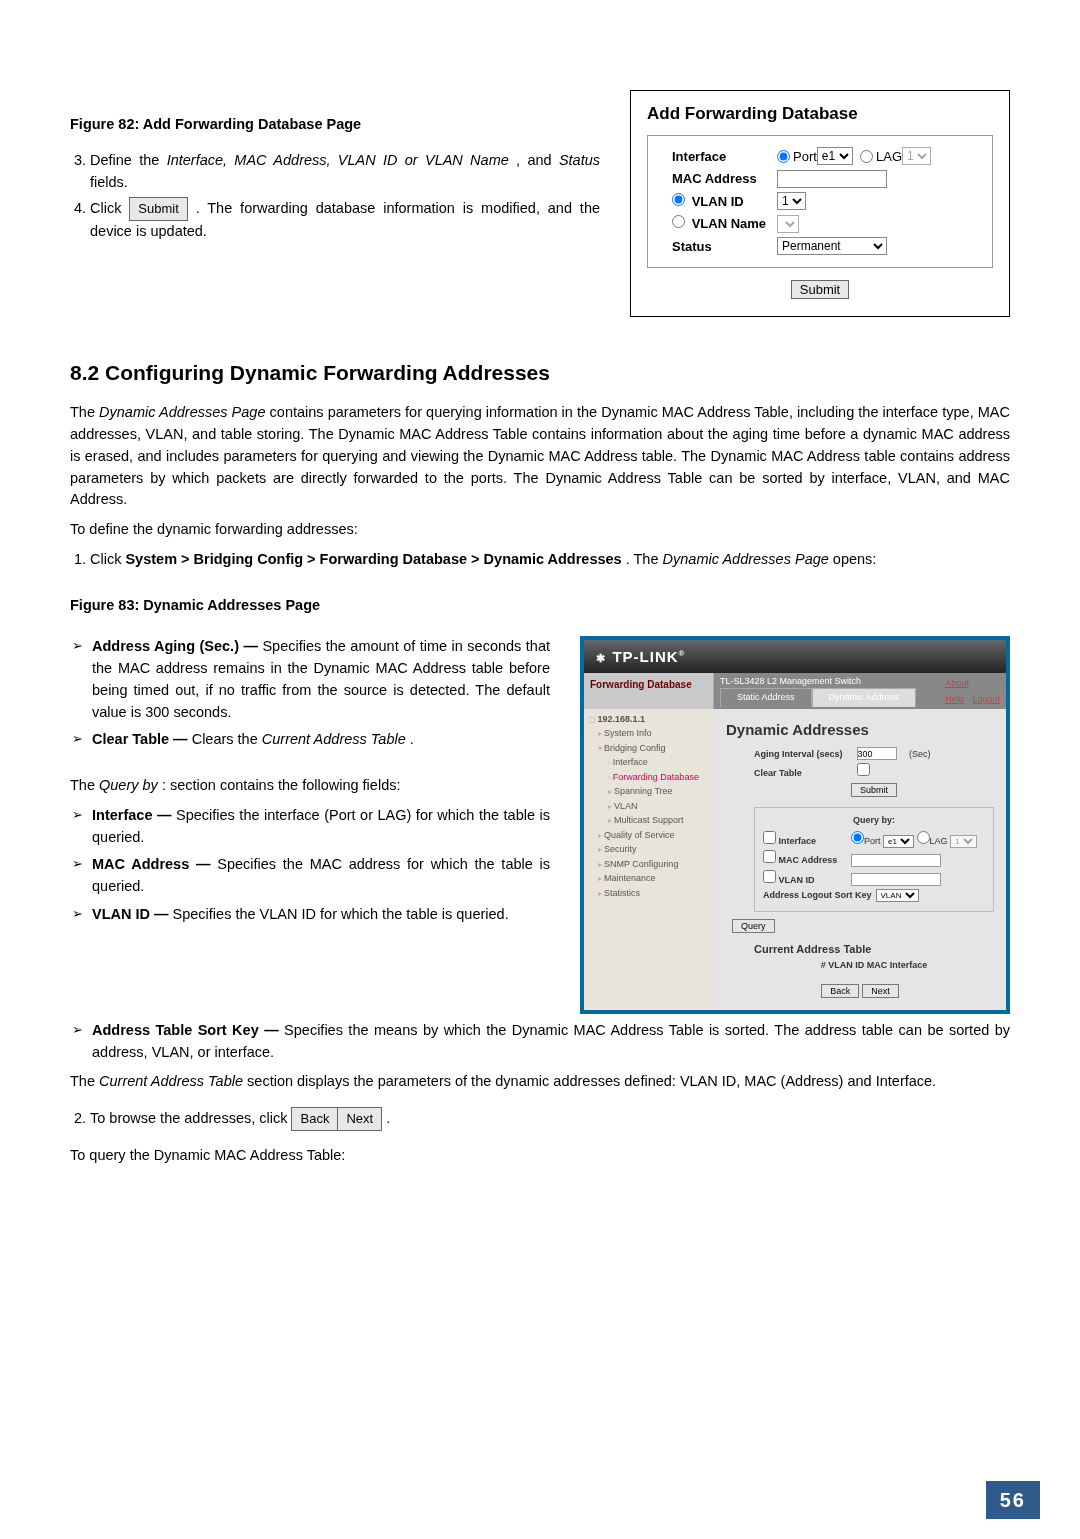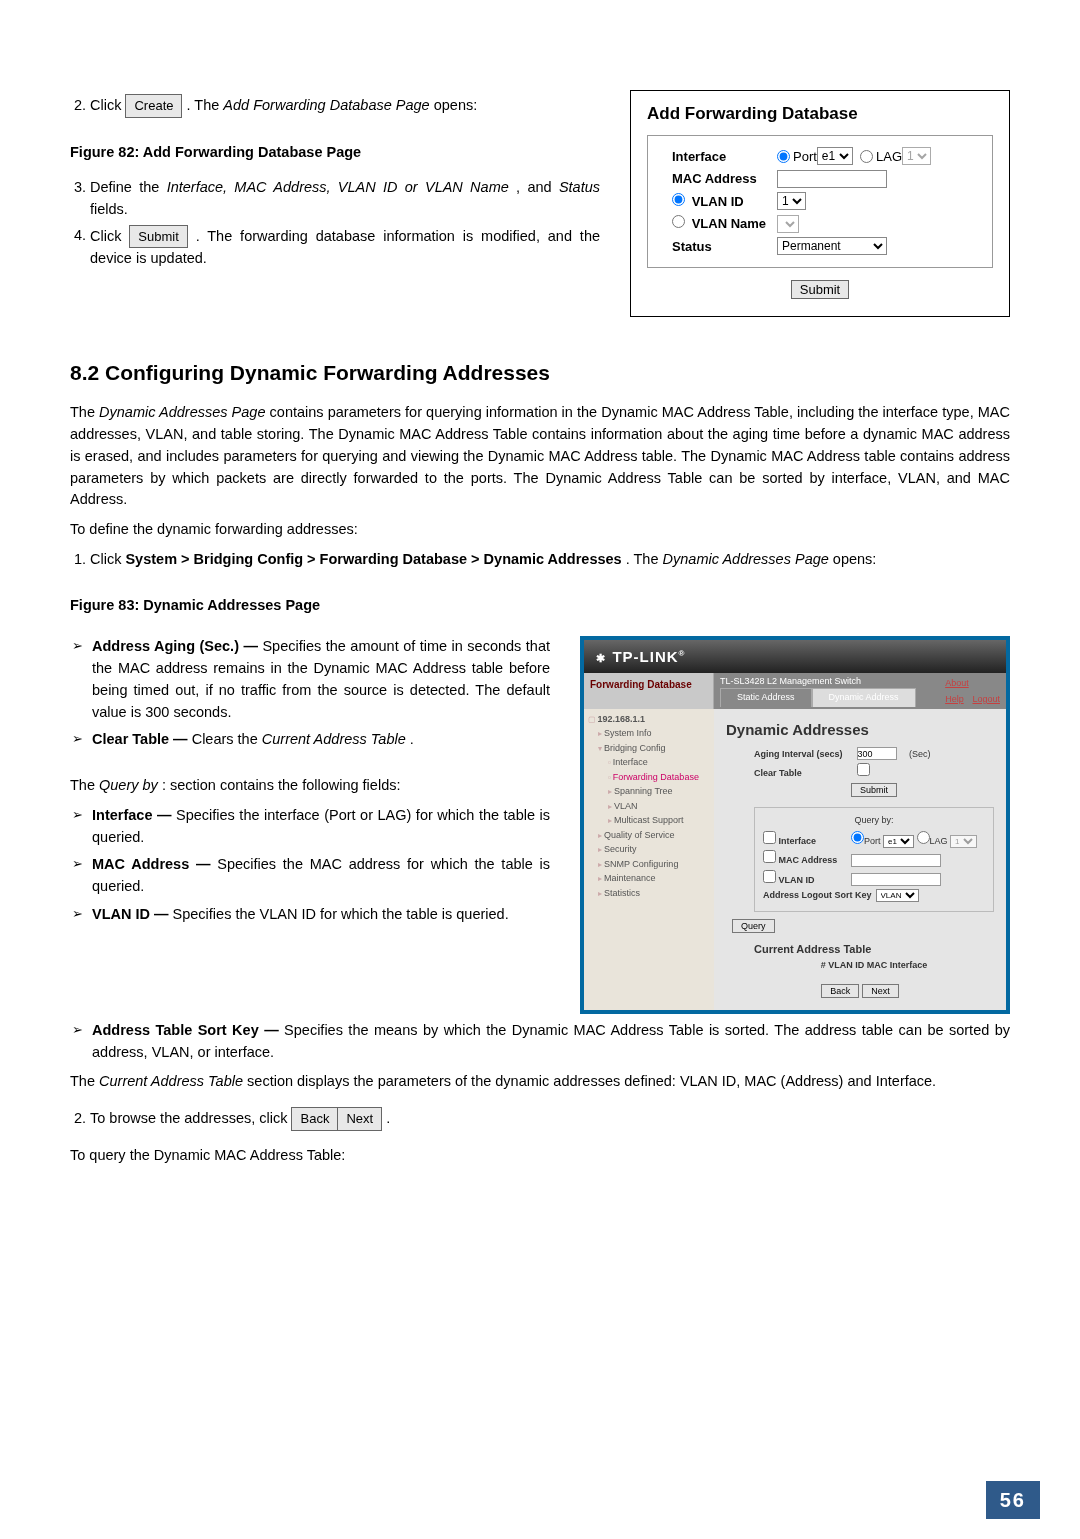--- a/index.html
+++ b/index.html
@@ -98,48 +98,39 @@
   .tree-ico { color: #caa; margin-right: 2px; font-size: 8px; }
   .dyn-main { flex: 1; padding: 6px 12px 12px 12px; }
   .dyn-main h4 { font-size: 15px; font-weight: bold; margin: 4px 0 6px 0; }
   .dyn-form-row { margin: 2px 0 2px 28px; font-size: 9px; }
   .dyn-form-lbl { display: inline-block; width: 100px; font-weight: bold; }
   .dyn-input-sm { border: 1px solid #999; width: 40px; height: 13px; font-size: 9px; }
   .dyn-input-med { border: 1px solid #999; width: 90px; height: 13px; font-size: 9px; }
   .dyn-btn { border: 1px solid #777; background: #e6e6e6; padding: 1px 8px; font-size: 9px; }
   .center { text-align: center; }
   .qb-box { border: 1px solid #bbb; padding: 6px 8px; margin: 10px 0 6px 28px; }
-  .qb-title { font-weight: normal; font-size: 9px; text-align: center; margin-bottom: 3px; }
+  .qb-title { font-weight: bold; font-size: 9px; text-align: center; margin-bottom: 3px; }
   .cat-title { font-weight: bold; font-size: 11px; margin: 8px 0 2px 28px; }
   .table-hdr { font-size: 9px; margin-left: 28px; }
   .page-num-box {
     position: fixed; bottom: 20px; right: 40px;
     background: #2f5a8a; color: #fff; font-weight: bold;
     padding: 4px 14px; font-size: 20px; letter-spacing: 2px;
     font-family: "Arial Black", Arial, sans-serif;
   }
   .spacer { height: 10px; }
   .chev-list-full { list-style: none; padding-left: 0; }
   .chev-list-full li { position: relative; padding-left: 22px; margin: 6px 0; text-align: justify; }
   .chev-list-full li::before { content: "➢"; position: absolute; left: 2px; top: 0; font-size: 13px; }
 </style>
 </head>
 <body>
 
 <div class="top-flex">
   <div class="top-left">
-    <ol start="2">
-      <li>
-        <span>Click </span>
-        <span class="inline-btn">Create</span>
-        <span>. The </span>
-        <span class="italic">Add Forwarding Database Page</span>
-        <span> opens:</span>
-      </li>
-    </ol>
     <div class="fig-cap">Figure 82: Add Forwarding Database Page</div>
     <ol start="3">
       <li>
         <span>Define the </span>
         <span class="italic">Interface, MAC Address, VLAN ID or VLAN Name</span>
         <span>, and </span>
         <span class="italic">Status</span>
         <span> fields.</span>
       </li>
       <li>

